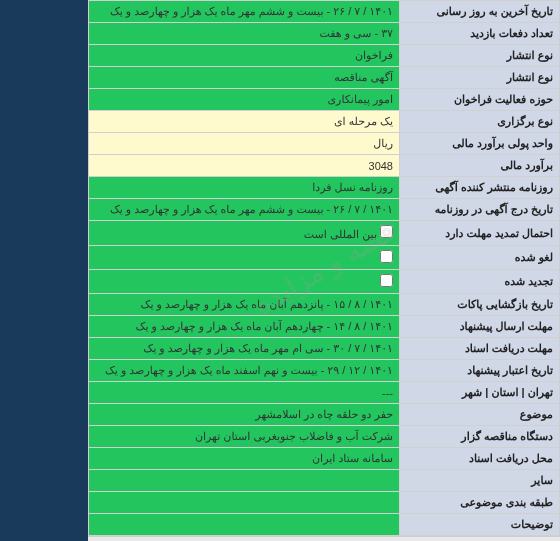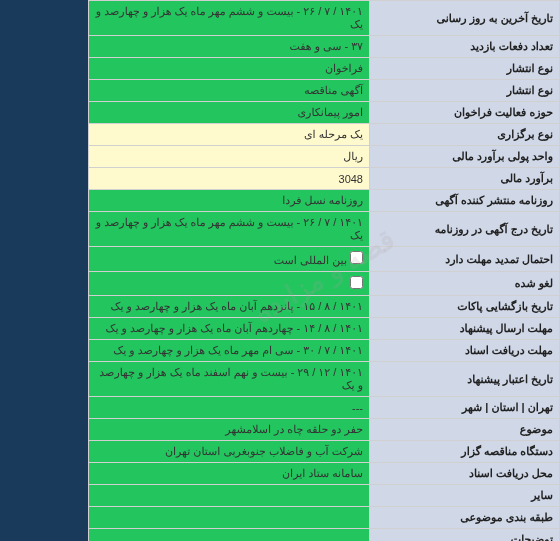--- a/index.html
+++ b/index.html
@@ -54,21 +54,21 @@
       border: 1px solid #d0d0d0;
       vertical-align: middle;
     }
 
     .label-col {
       background: #d0d8e8;
       font-weight: bold;
       color: #222;
       text-align: right;
       white-space: nowrap;
-      width: 190px;
+      width: 160px;
       min-width: 140px;
     }
 
     .value-col {
       background: #22c55e;
       color: #333;
       text-align: right;
     }
 
     .value-col.yellow {
@@ -160,20 +160,24 @@
             </tr>
             <tr>
               <td class="label-col">احتمال تمدید مهلت دارد</td>
               <td class="value-col"><input type="checkbox" style=""><span> بین المللی است</span></td>
             </tr>
             <tr>
               <td class="label-col">لغو شده</td>
               <td class="value-col"><input type="checkbox" style=""></td>
             </tr>
             <tr>
+              <td class="label-col">تجدید شده</td>
+              <td class="value-col"><input type="checkbox" style=""></td>
+            </tr>
+            <tr>
               <td class="label-col">تاریخ بازگشایی پاکات</td>
               <td class="value-col">۱۴۰۱ / ۸ / ۱۵ - پانزدهم آبان ماه یک هزار و چهارصد و یک</td>
             </tr>
             <tr>
               <td class="label-col">مهلت ارسال پیشنهاد</td>
               <td class="value-col">۱۴۰۱ / ۸ / ۱۴ - چهاردهم آبان ماه یک هزار و چهارصد و یک</td>
             </tr>
             <tr>
               <td class="label-col">مهلت دریافت اسناد</td>
               <td class="value-col">۱۴۰۱ / ۷ / ۳۰ - سی ام مهر ماه یک هزار و چهارصد و یک</td>

